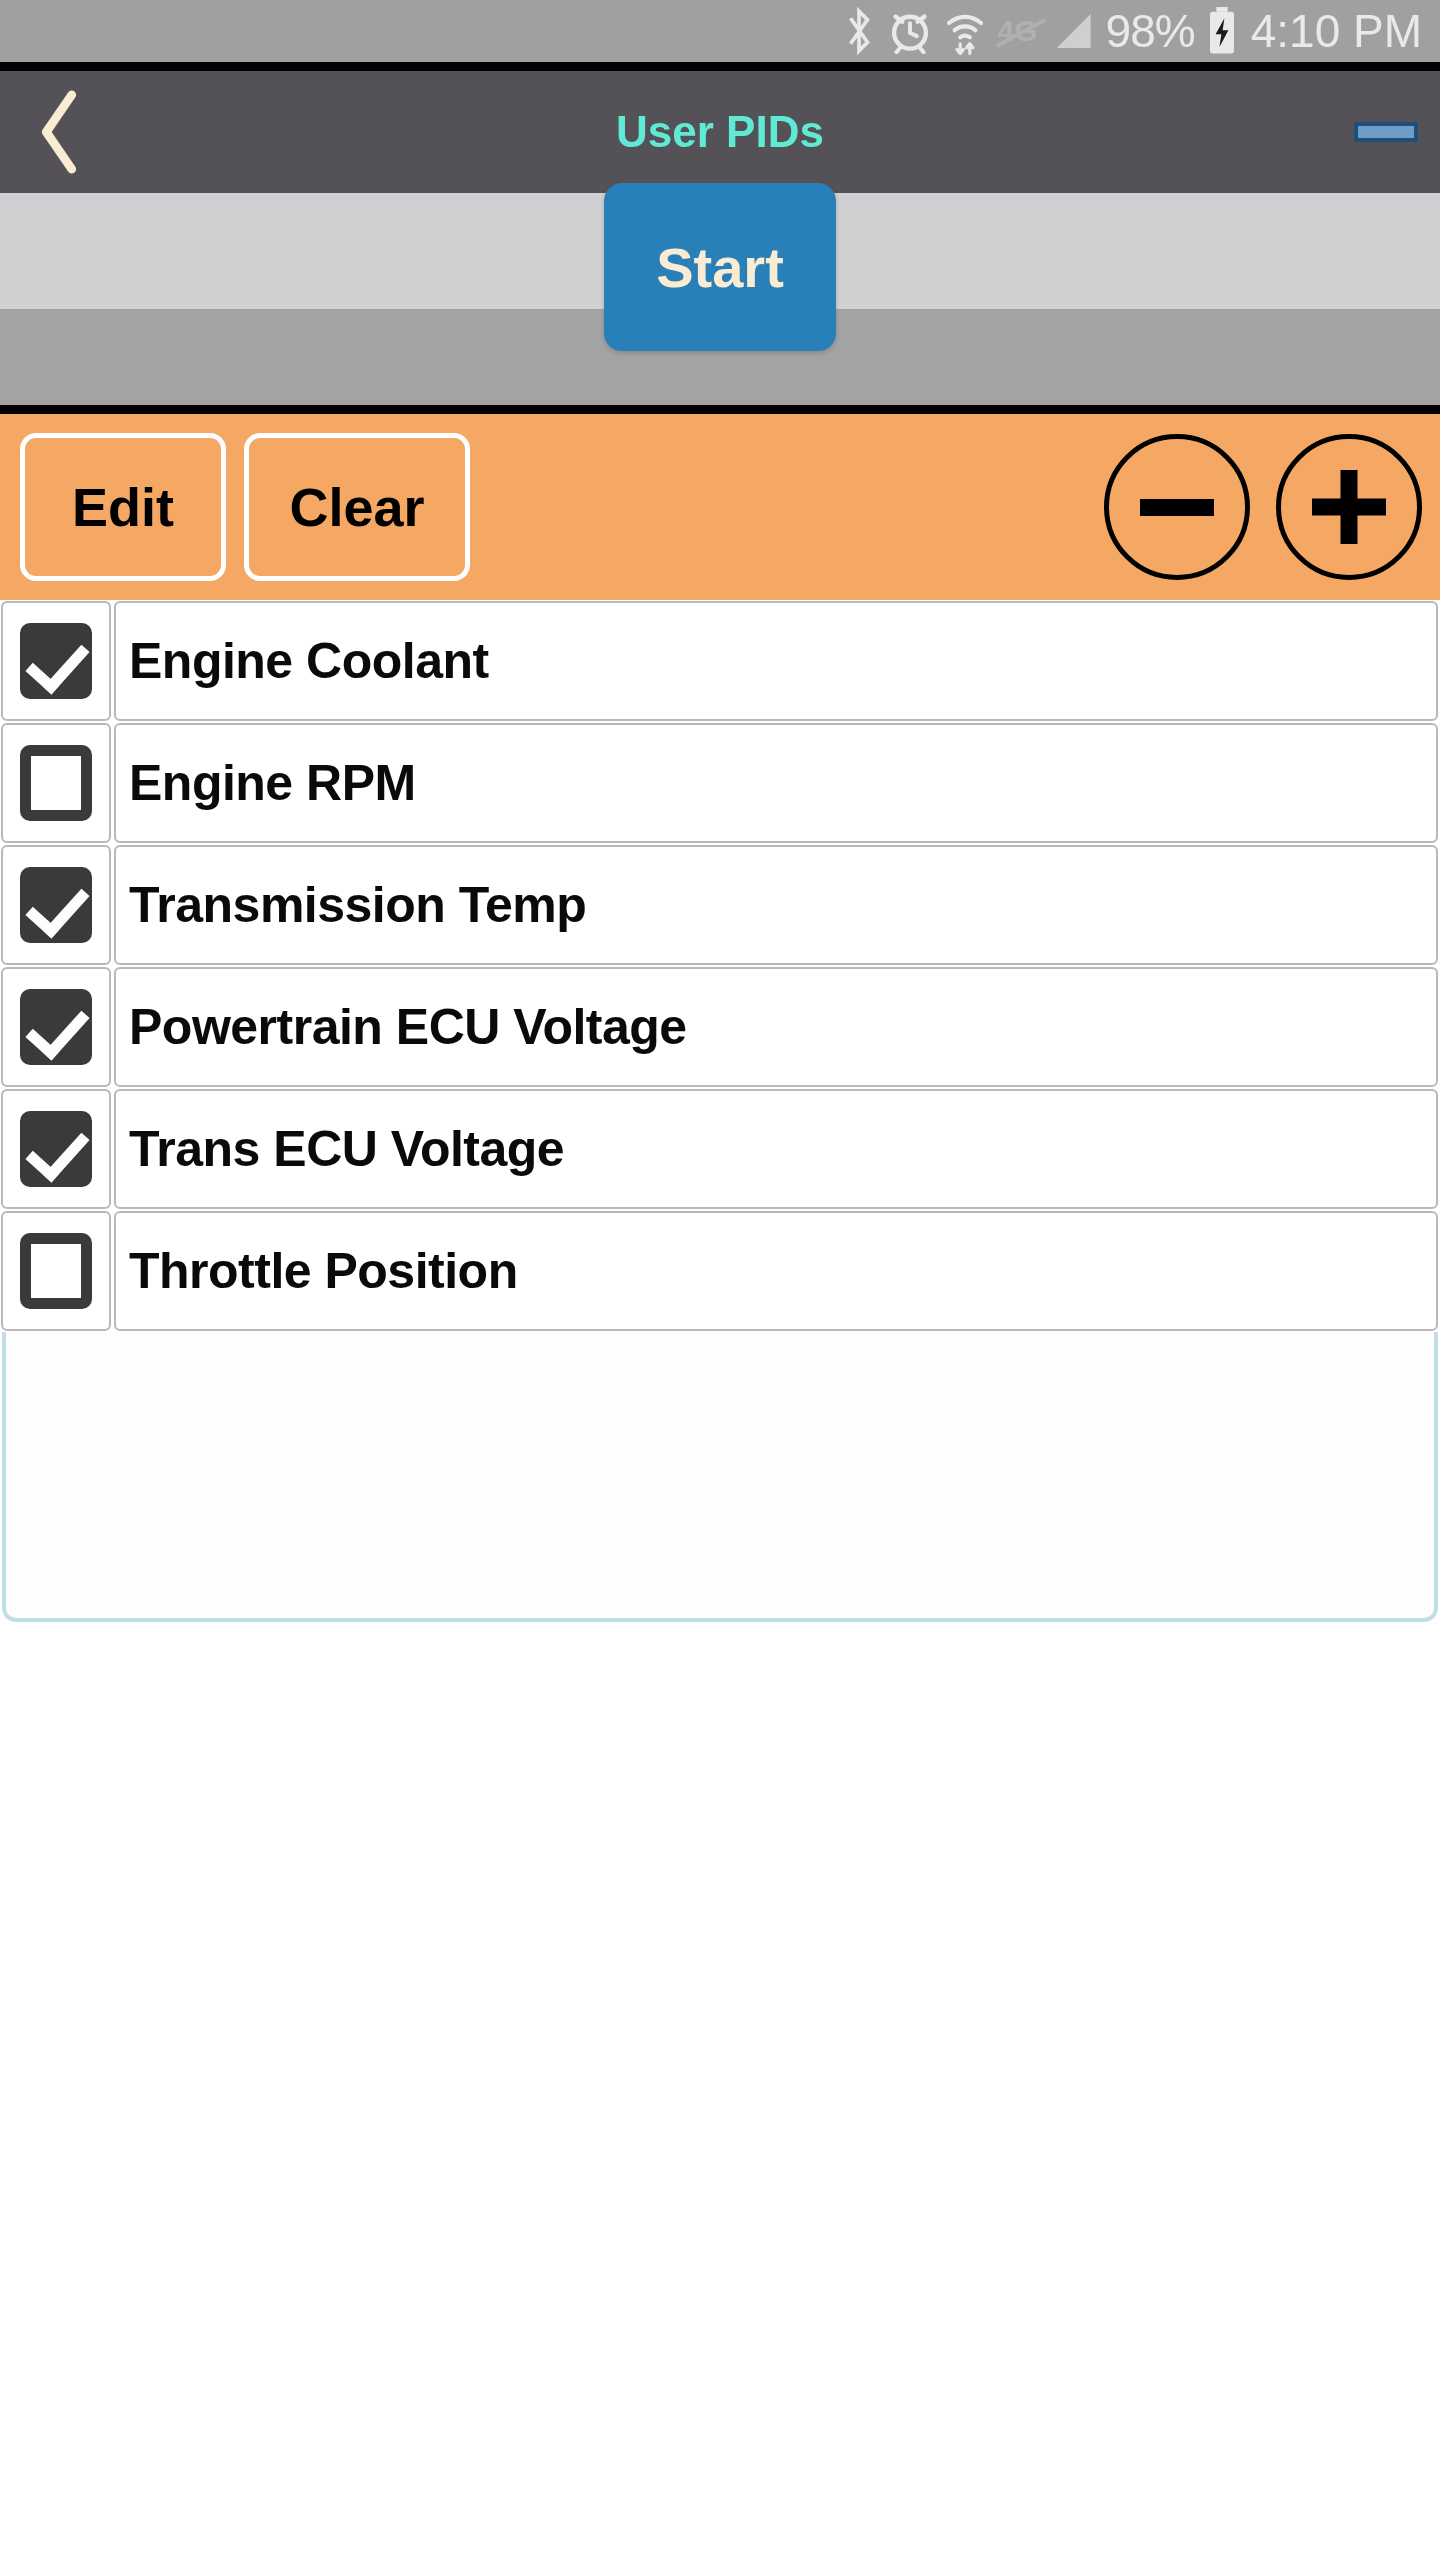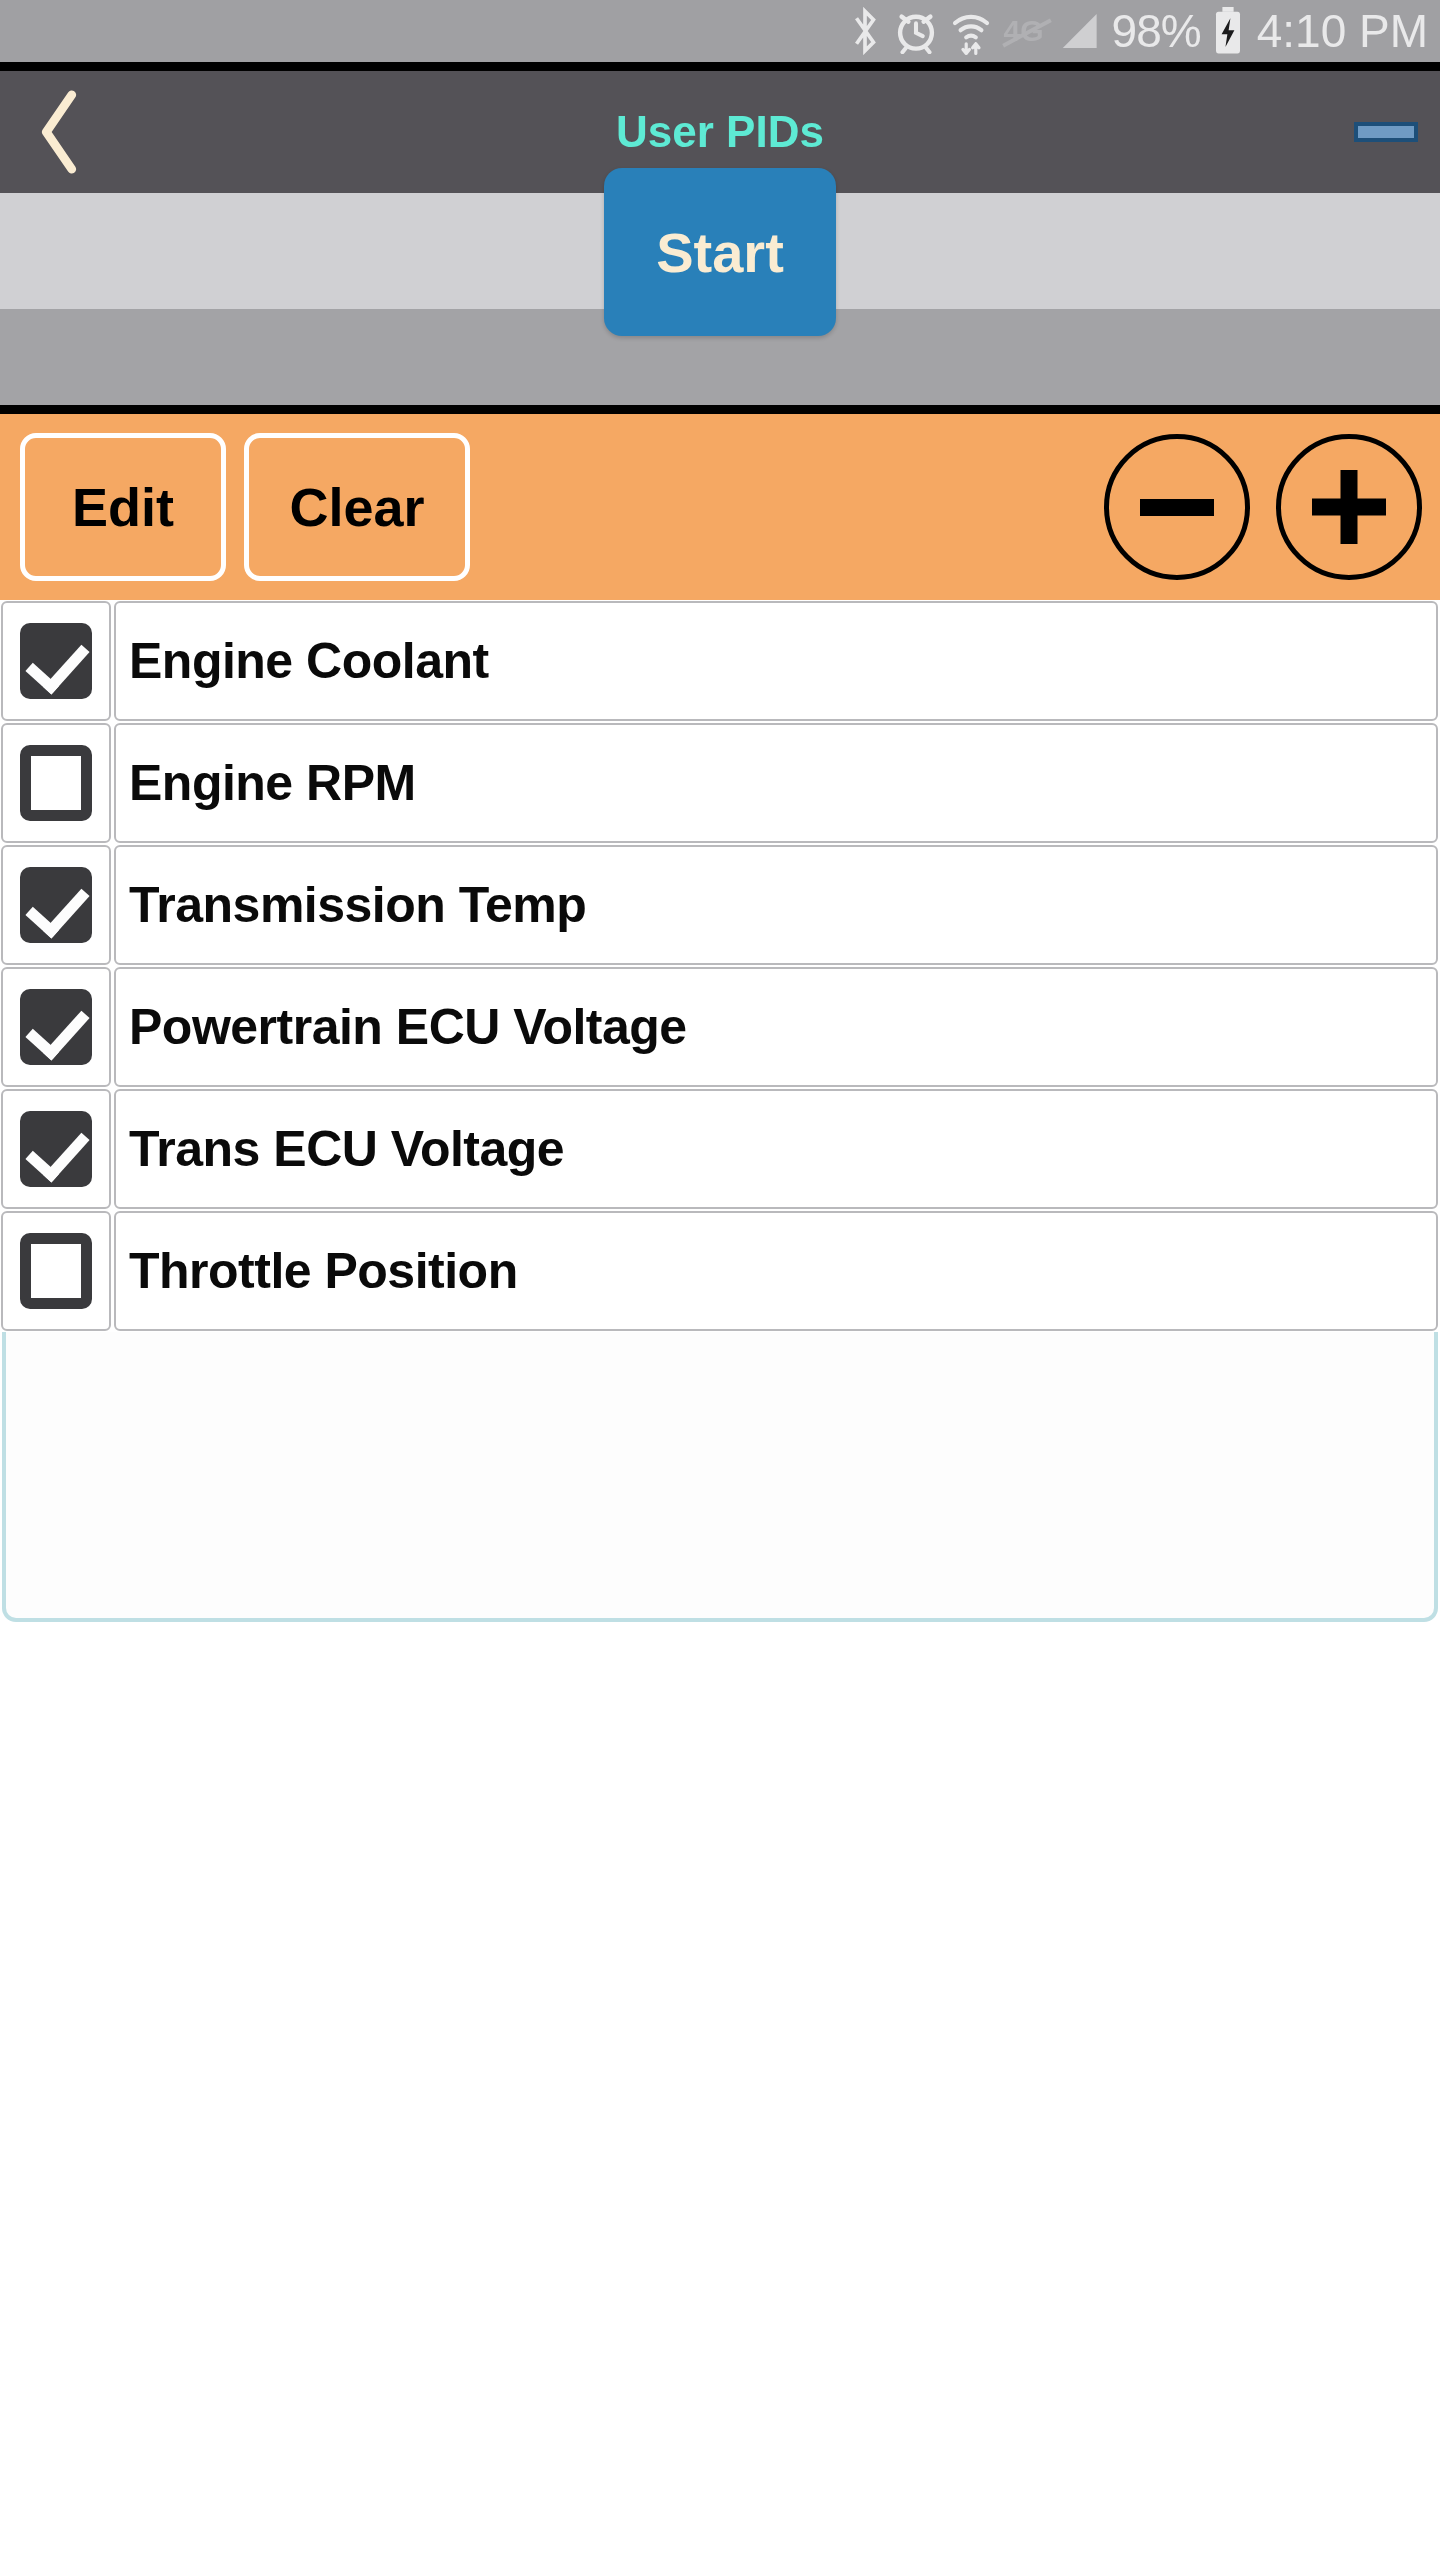--- a/index.html
+++ b/index.html
@@ -15,21 +15,21 @@
     position: relative;
   }
 
   
   .status-bar {
     height: 62px;
     background: #a0a0a3;
     display: flex;
     align-items: center;
     justify-content: flex-end;
-    padding-right: 12px;
+    padding-right: 18px;
     box-sizing: border-box;
     gap: 12px;
   }
   .status-icon {
     display: inline-flex;
     align-items: center;
     justify-content: center;
     color: #e9e9ea;
   }
   .status-text {
@@ -123,21 +123,21 @@
     height: 168px;
     background: #2980b9;
     border-radius: 18px;
     display: flex;
     align-items: center;
     justify-content: center;
     color: #faecd2;
     font-size: 56px;
     font-weight: bold;
     position: relative;
-    top: 1px;
+    top: 16px;
     box-shadow: 0 2px 4px rgba(0,0,0,0.18);
   }
 
   
   .gray-band {
     height: 96px;
     background: #a3a3a6;
   }
 
   

